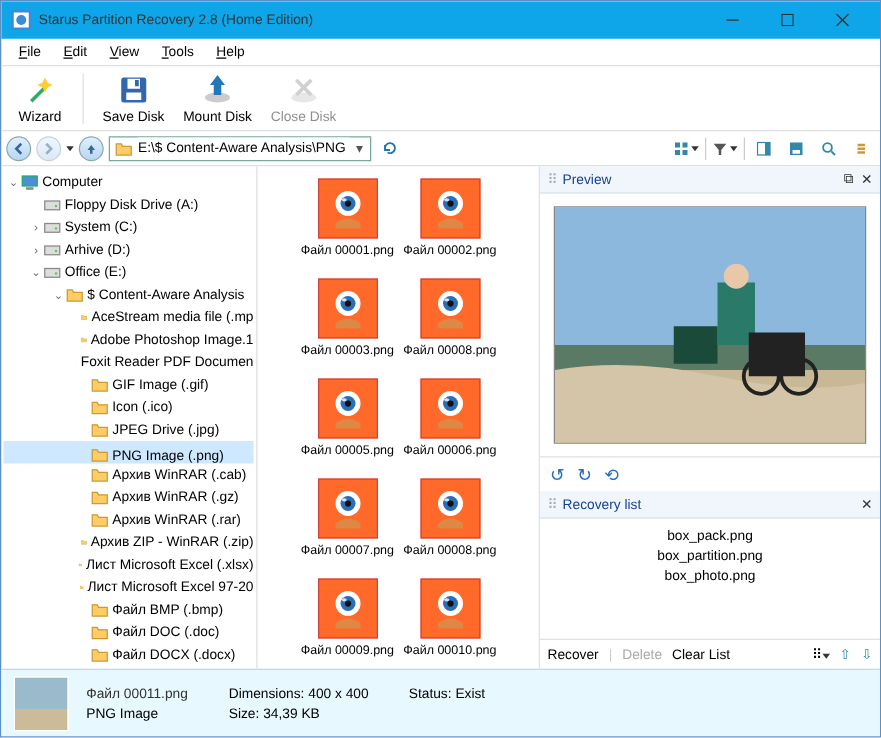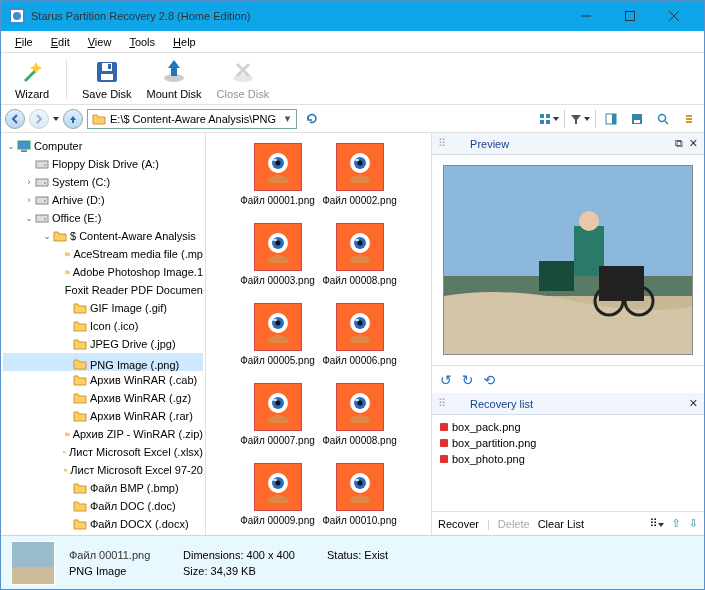--- a/index.html
+++ b/index.html
@@ -32,29 +32,29 @@
 .tree-node .expand { width: 12px; text-align: center; color: #666; font-size: 9px; }
 .tree-node .ico { width: 14px; height: 14px; margin-right: 3px; }
 .tree-node.selected { background: #cde8ff; align-items: flex-end; }
 .center { flex: 1; overflow: auto; padding: 6px 2px; display: flex; flex-wrap: wrap; align-content: flex-start; justify-content: center; gap: 2px 6px; }
 .file-item { width: 76px; height: 78px; display: flex; flex-direction: column; align-items: center; padding-top: 4px; }
 .file-thumb { width: 48px; height: 48px; background: #ff6a2a; border: 1px solid #c44; display: flex; align-items: center; justify-content: center; }
 .file-name { margin-top: 4px; font-size: 10px; text-align: center; white-space: nowrap; overflow: hidden; text-overflow: ellipsis; width: 100%; }
 .right { width: 273px; display: flex; flex-direction: column; border-left: 1px solid #e0e0e0; }
 .panel-head { height: 22px; display: flex; align-items: center; padding: 0 6px; background: #f0f6fc; border-bottom: 1px solid #d0dce8; }
 .panel-head .grip { color: #aaa; margin-right: 6px; letter-spacing: -2px; }
-.panel-head .title { color: #15428b; flex: 1; margin-left: 20px; }
+.panel-head .title { color: #15428b; flex: 1; }
 .panel-head .btns { display: flex; gap: 6px; color: #333; }
 .preview { flex: 1; padding: 10px; display: flex; align-items: flex-start; justify-content: center; background: #fff; }
 .preview-img { width: 250px; height: 190px; background: linear-gradient(#a7c6e2 60%, #c9b896 60%); border: 1px solid #888; position: relative; overflow: hidden; }
 .preview-tools { height: 28px; display: flex; align-items: center; padding: 0 8px; gap: 10px; border-top: 1px solid #e0e0e0; }
 .preview-tools span { color: #2a6dbf; font-size: 14px; }
 .recovery { display: flex; flex-direction: column; height: 120px; }
 .rec-list { flex: 1; padding: 4px 8px; overflow: auto; background: #fff; }
-.rec-item { display: flex; align-items: center; height: 16px; gap: 4px; }
+.rec-item { display: flex; align-items: center; height: 16px; gap: 4px; flex-direction: column; }
 .rec-item .dot { width: 8px; height: 8px; background: #d33; border-radius: 1px; }
 .rec-bottom { height: 24px; border-top: 1px solid #e0e0e0; display: flex; align-items: center; padding: 0 6px; gap: 8px; }
 .rec-bottom .disabled { color: #aaa; }
 .rec-bottom .sep { color: #ccc; }
 .status { height: 54px; background: #e8f8ff; border-top: 1px solid #c0dbe8; display: flex; align-items: center; padding: 4px 10px; gap: 14px; }
 .status-thumb { width: 44px; height: 44px; background: linear-gradient(#9bc 60%, #cb9 60%); border: 1px solid #fff; }
 .status-col { display: flex; flex-direction: column; gap: 4px; font-size: 11px; }
 .status-col .lbl { color: #333; }
 .chev { display: inline-block; width: 0; height: 0; }
 .chev.down { border-left: 3px solid transparent; border-right: 3px solid transparent; border-top: 4px solid #333; }

